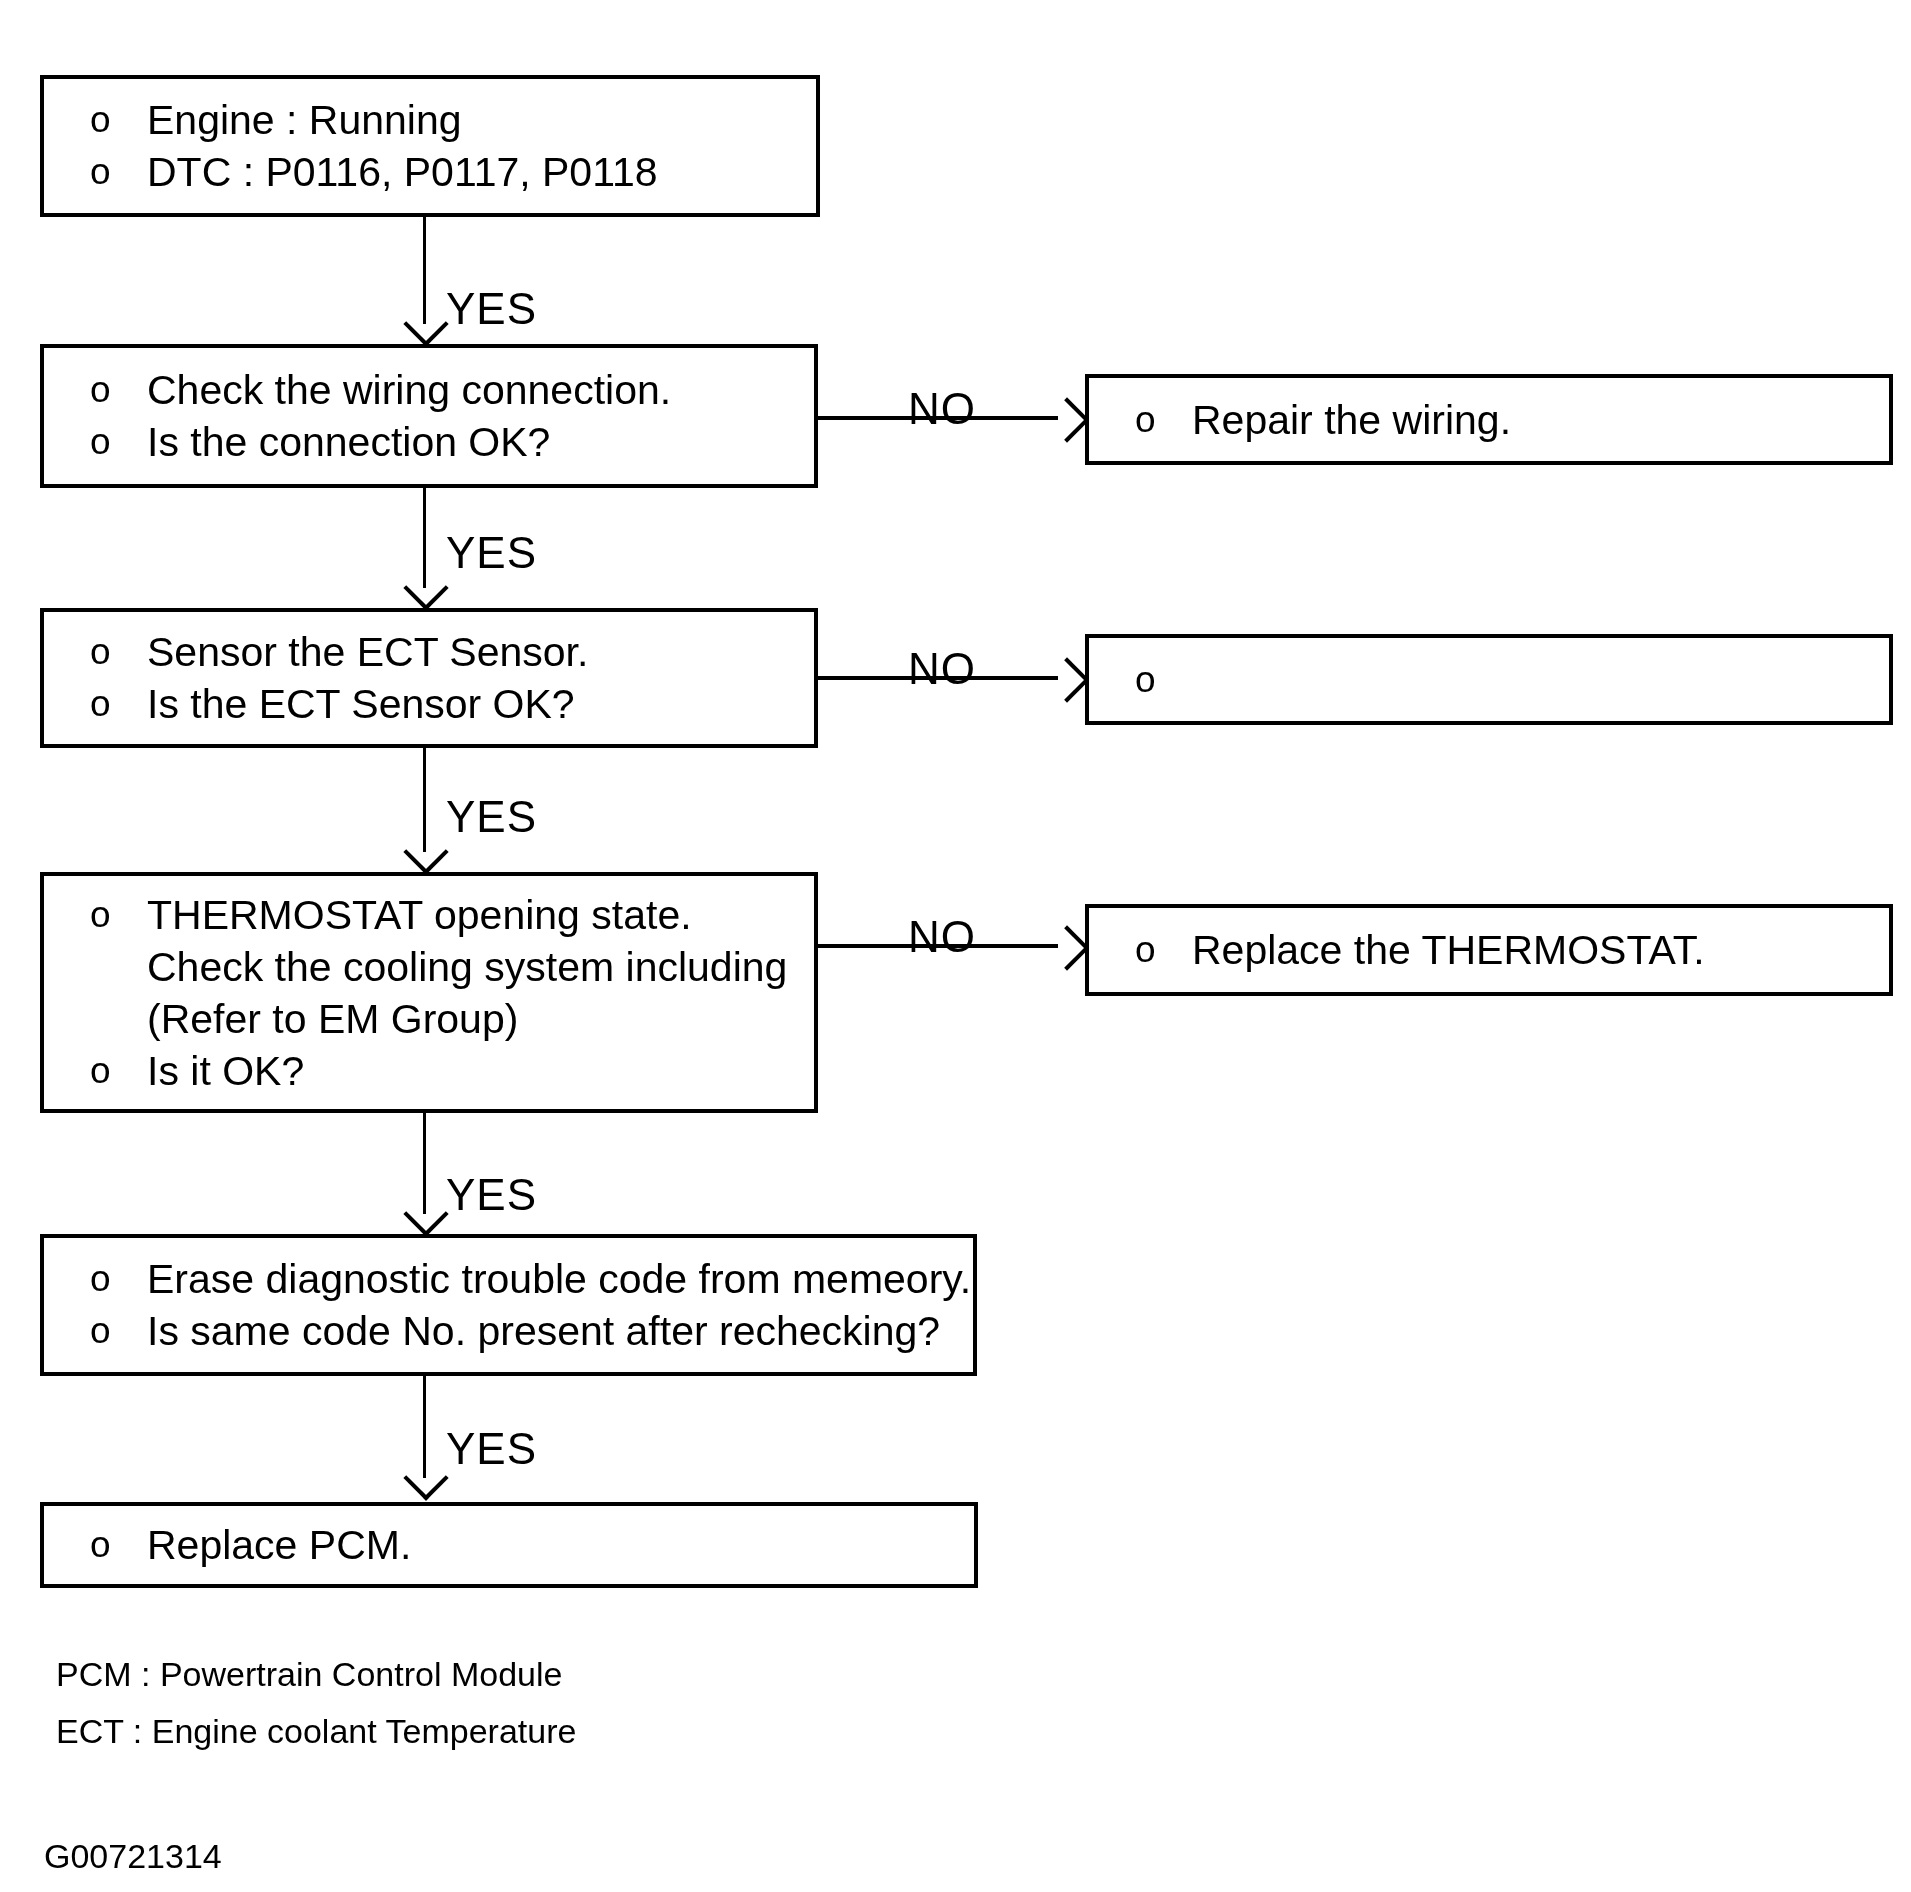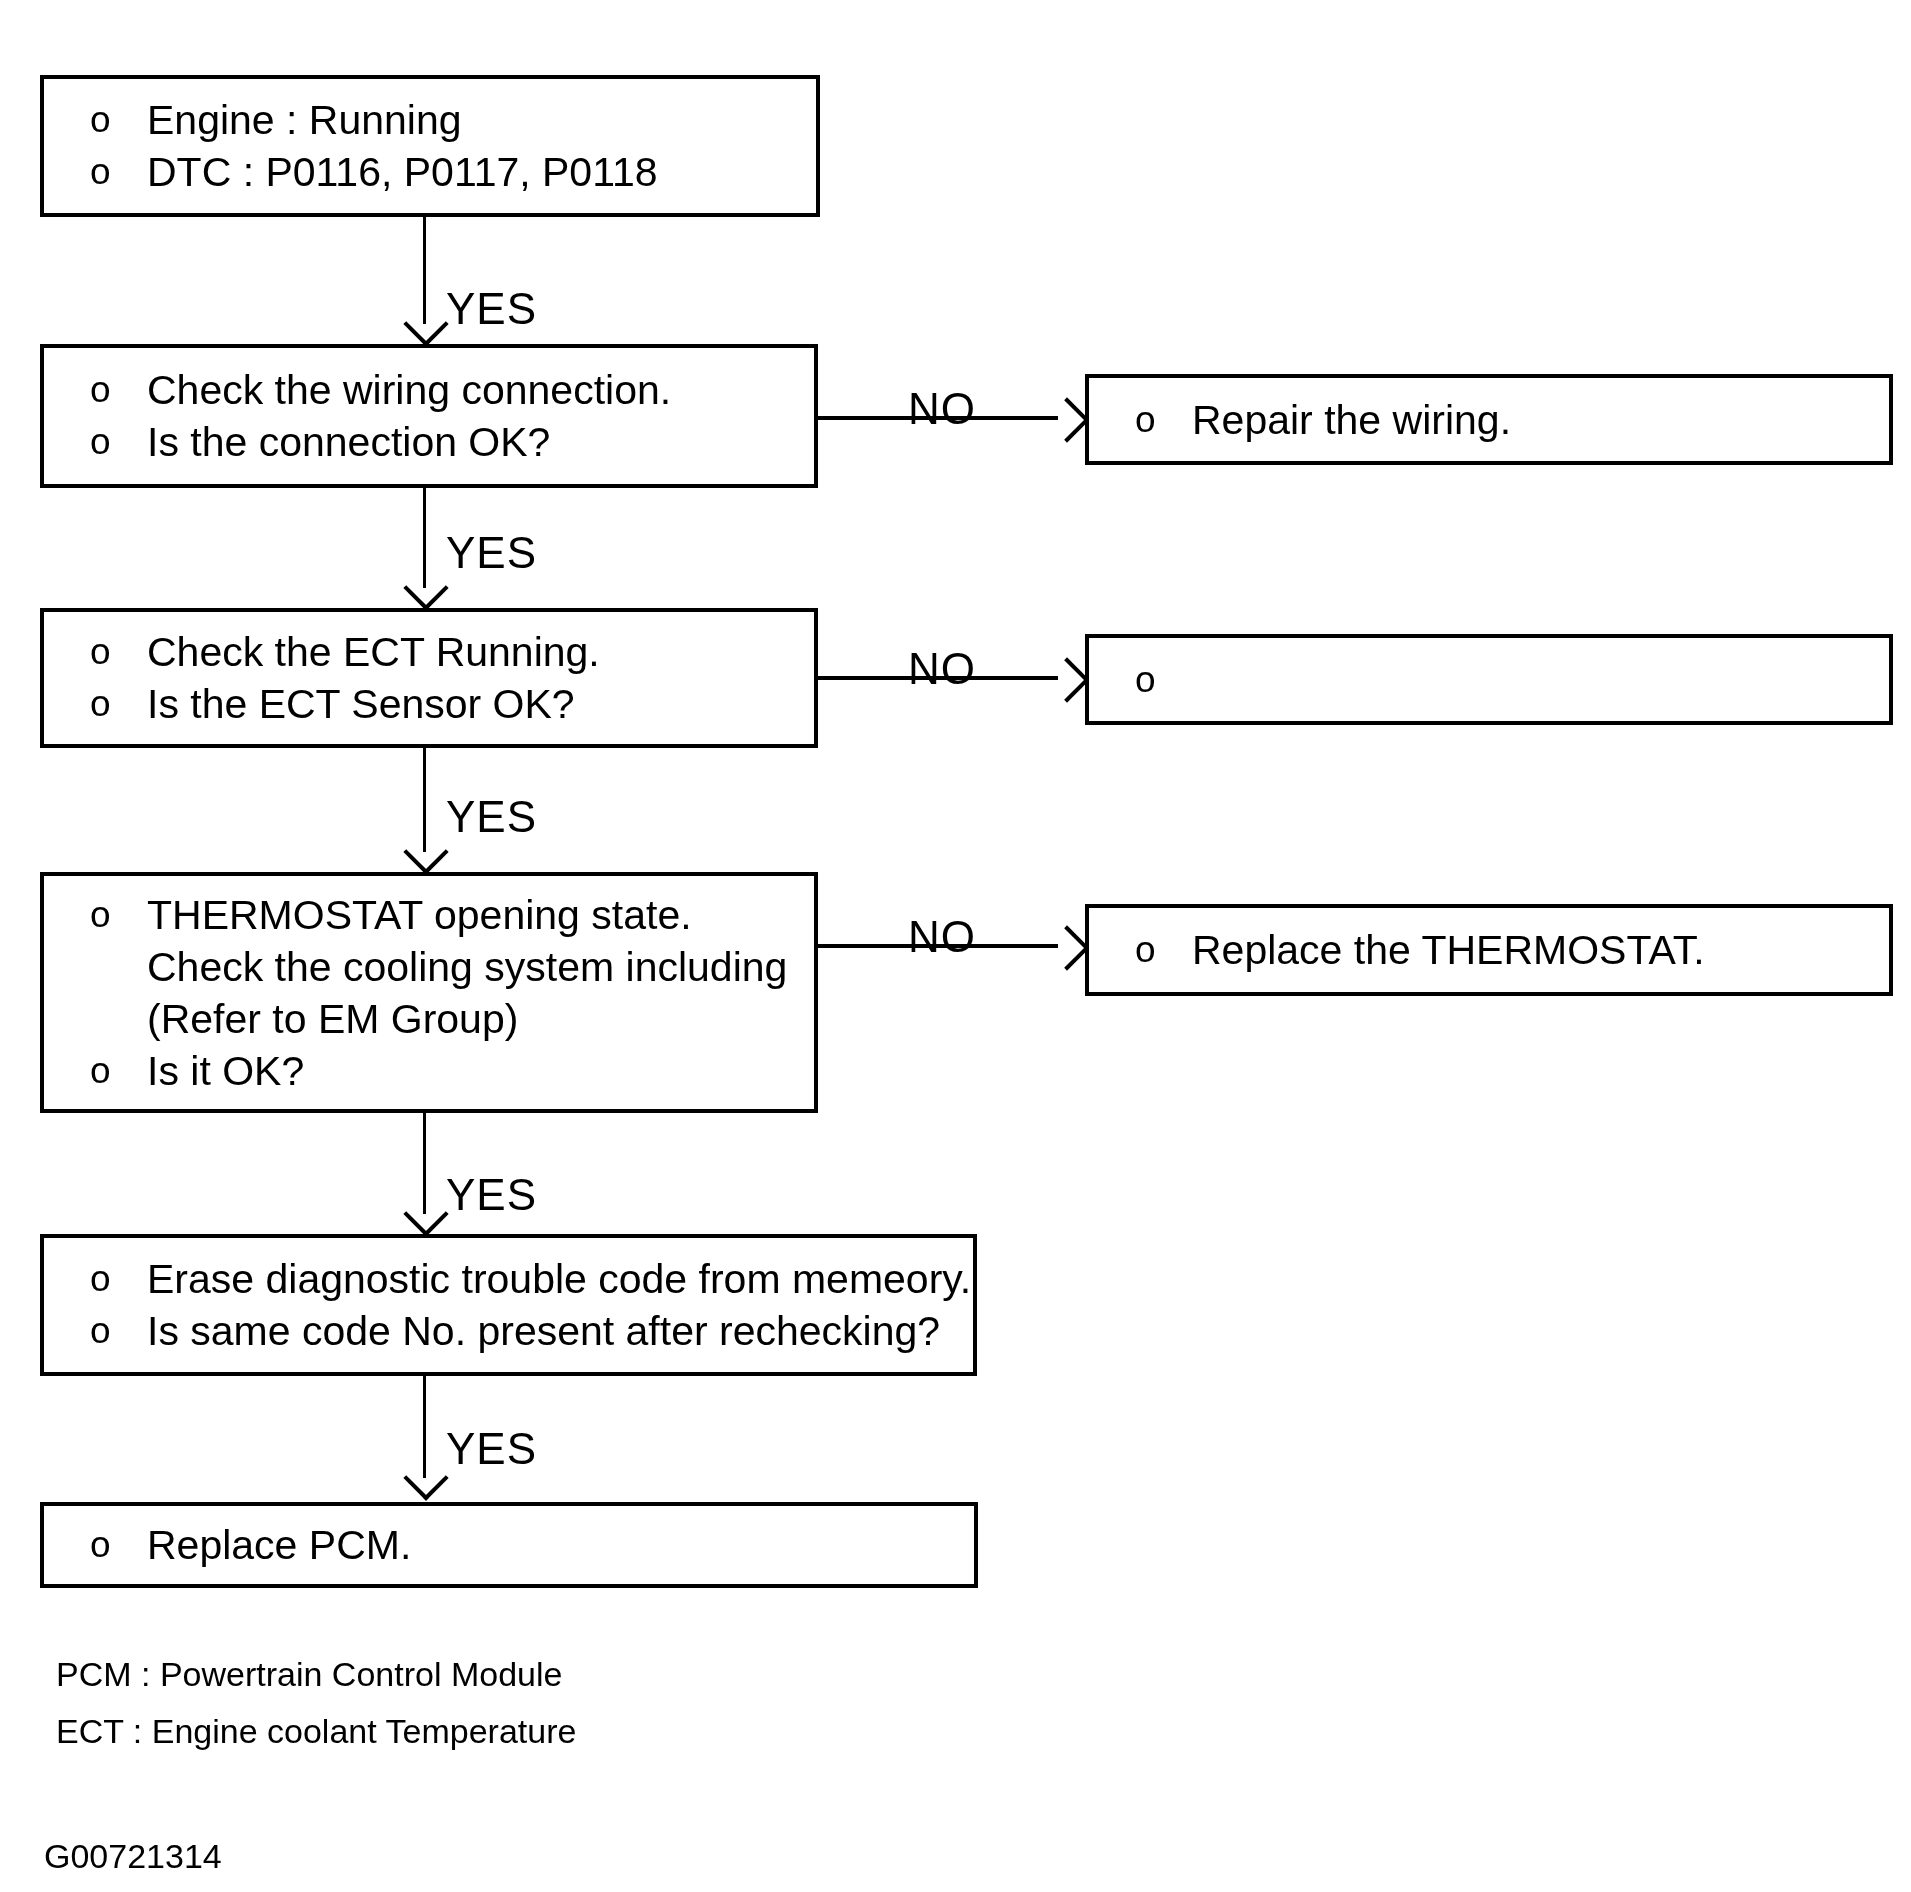--- a/index.html
+++ b/index.html
@@ -142,21 +142,21 @@
   </div>
 
   <div class="vline" style="left:423px; top:488px; height:100px;"></div>
   <div class="chev-down" style="left:410px; top:572px;"></div>
   <div class="branch-label" style="left:446px; top:504px;">YES</div>
 
   <div class="node" style="left:40px; top:608px; width:778px; height:140px;">
     <div class="item">
       <span class="bullet">o</span>
       <span class="txt">
-          <span class="ln">Check the ECT Running.</span>
+          <span class="ln">Sensor the ECT Sensor.</span>
         </span>
     </div>
     <div class="item">
       <span class="bullet">o</span>
       <span class="txt">
           <span class="ln">Is the ECT Sensor OK?</span>
         </span>
     </div>
   </div>
 

